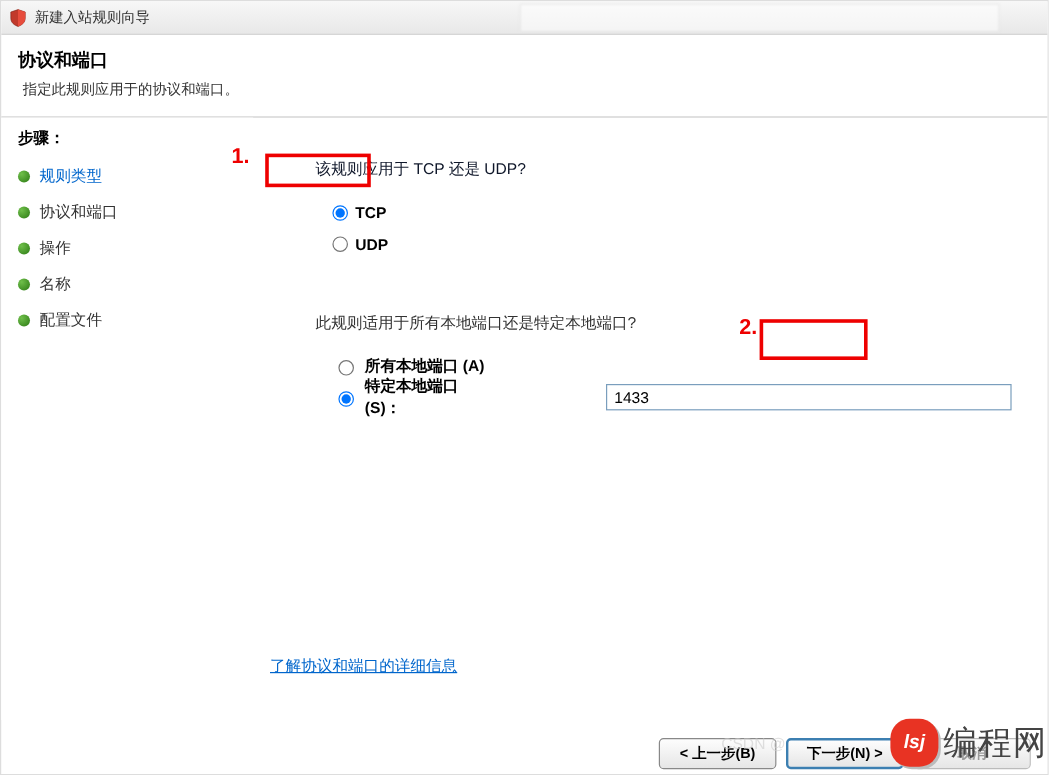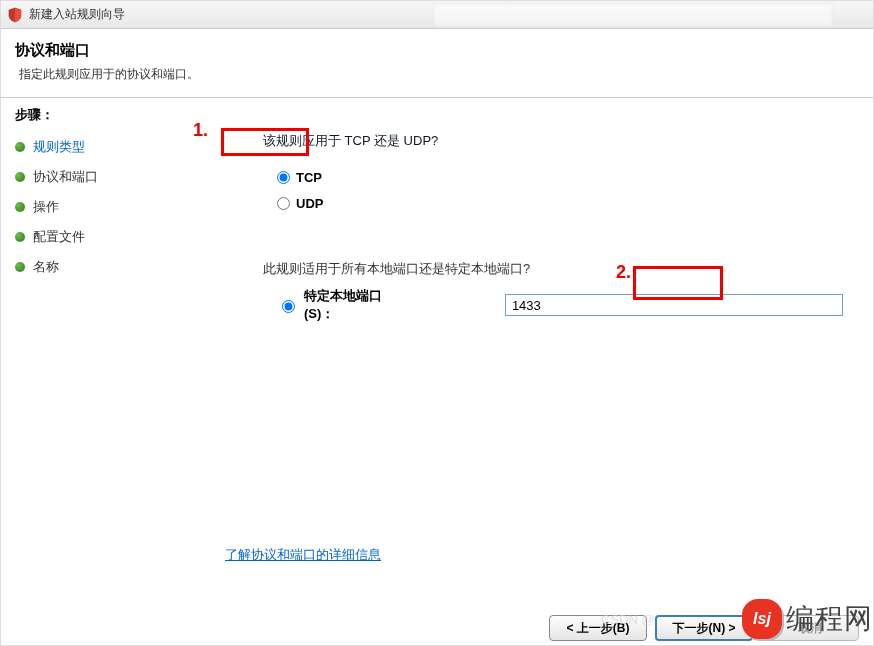--- a/index.html
+++ b/index.html
@@ -87,25 +87,25 @@
       <div class="step">
           <span class="bullet"></span>
           <span class="lbl">协议和端口</span>
         </div>
       <div class="step">
           <span class="bullet"></span>
           <span class="lbl">操作</span>
         </div>
       <div class="step">
           <span class="bullet"></span>
-          <span class="lbl">配置文件</span>
+          <span class="lbl">名称</span>
         </div>
       <div class="step">
           <span class="bullet"></span>
-          <span class="lbl">名称</span>
+          <span class="lbl">配置文件</span>
         </div>
     </div>
 
     <div class="content">
       <div class="annot annot1">1.</div>
       <div class="redbox redbox1"></div>
 
       <div class="question">该规则应用于 TCP 还是 UDP?</div>
       <div class="radio-group">
         <label class="radio-row">
@@ -115,20 +115,24 @@
         <label class="radio-row">
           <input type="radio" name="proto" style="">
           <span>UDP</span>
         </label>
       </div>
 
       <div class="question2">此规则适用于所有本地端口还是特定本地端口?</div>
       <div class="annot annot2">2.</div>
       <div class="redbox redbox2"></div>
 
+      <label class="port-row">
+        <input type="radio" name="ports" style="">
+        <span class="lbl">所有本地端口 (A)</span>
+      </label>
       <div class="port-row">
         <input type="radio" name="ports" checked="" style="">
         <span class="lbl">特定本地端口 (S)：</span>
         <input class="port-input" type="text" value="1433" style="">
       </div>
 
       <a class="learnmore">了解协议和端口的详细信息</a>
     </div>
   </div>
 

